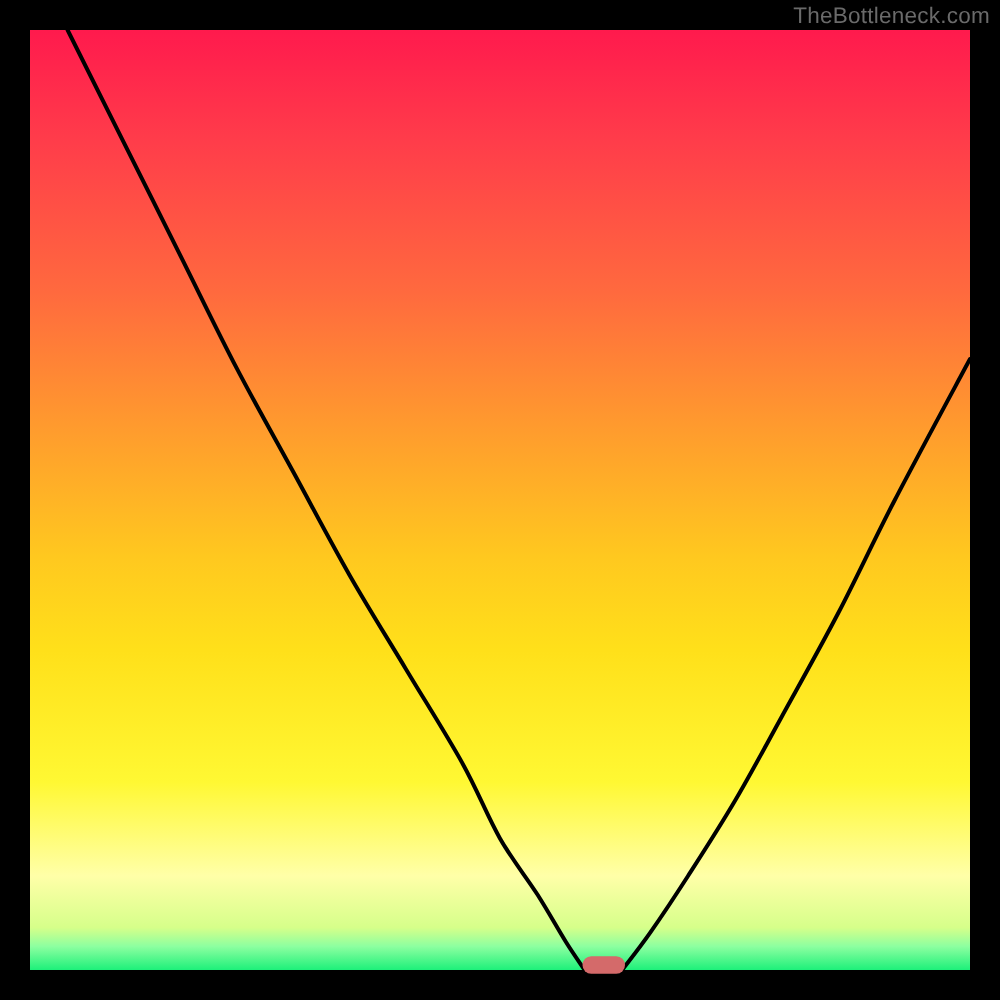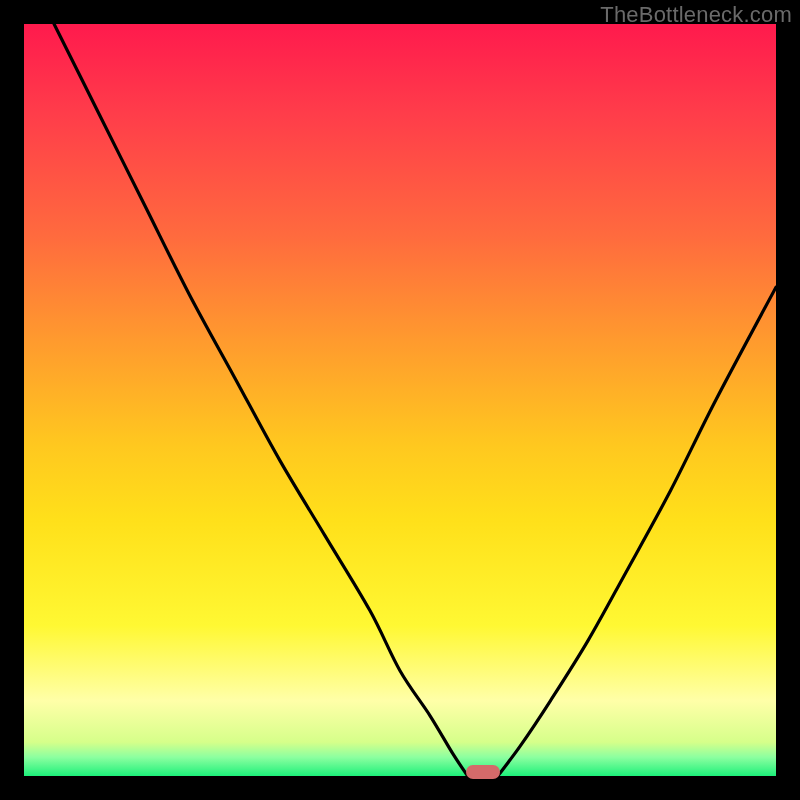--- a/index.html
+++ b/index.html
@@ -54,21 +54,21 @@
     height: 14px;
     border-radius: 7px;
     background: #d46a6a;
     transform: translate(-50%, -50%);
   }
   .watermark {
     position: absolute;
     top: 2px;
     right: 8px;
     color: #6a6a6a;
-    font-size: 22px;
+    font-size: 18px;
     font-weight: 500;
     letter-spacing: 0.2px;
   }
 </style>
 </head>
 <body>
 
 <div class="watermark">TheBottleneck.com</div>
 
 <div class="frame">

